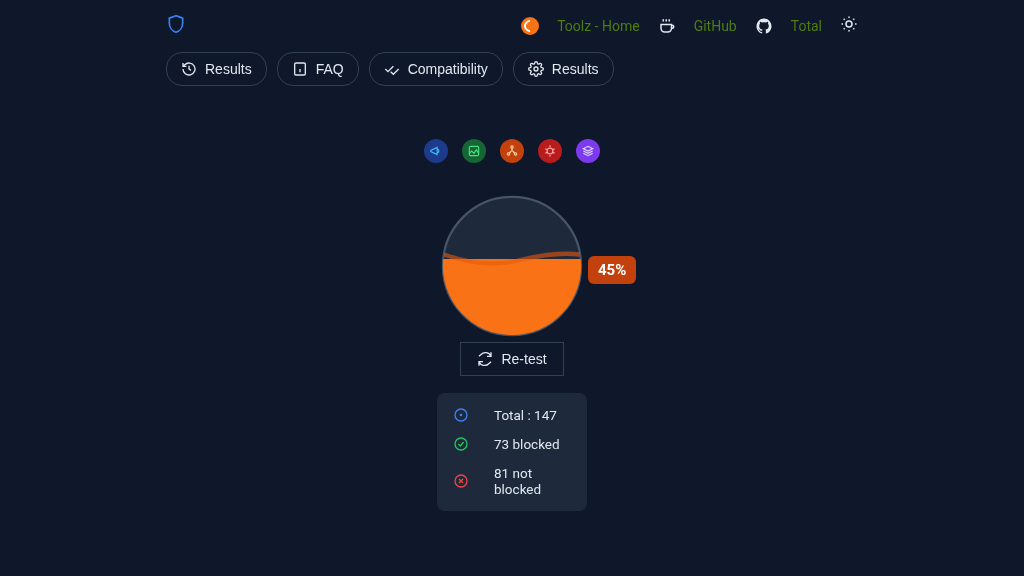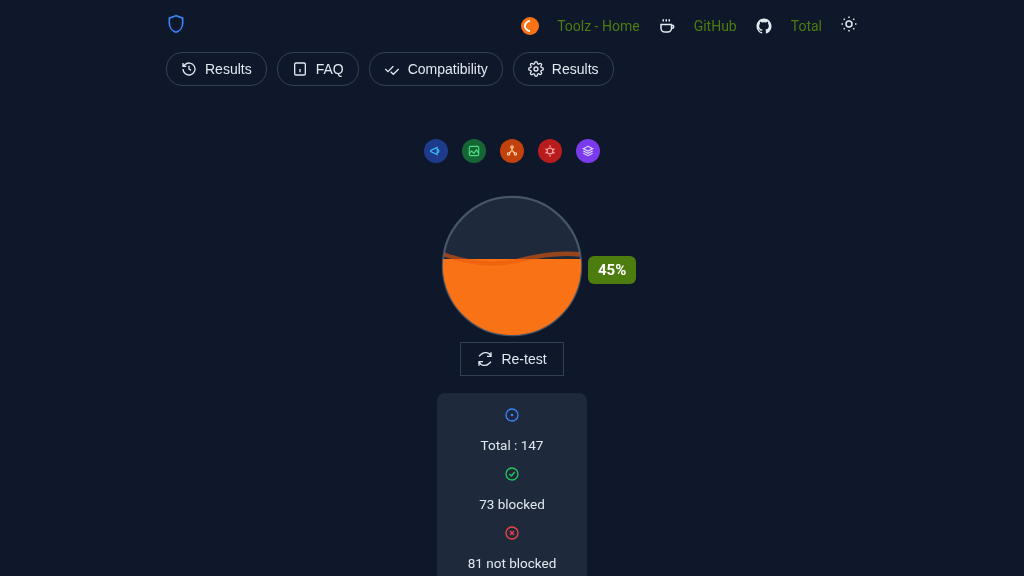--- a/index.html
+++ b/index.html
@@ -50,41 +50,41 @@
   width:24px; height:24px; border-radius:50%;
   display:flex; align-items:center; justify-content:center;
   cursor:pointer;
 }
 .cat svg { width:14px; height:14px; }
 
 .chart-wrap { position:relative; width:144px; height:144px; margin:31px auto 0; }
 .chart { width:144px; height:144px; }
 .badge {
   position:absolute; left:148px; top:62px;
-  background:#4d7c0f; color:#fff;
+  background:#c2410c; color:#fff;
   padding:5px 10px; border-radius:6px;
   font-weight:700; font-size:15px;
 }
 
 .retest {
   display:flex; align-items:center; gap:8px;
   margin:4px auto 0;
   padding:8px 16px;
   border:1px solid #334155; border-radius:0;
   background:transparent; color:#e2e8f0;
   font-size:14px; cursor:pointer;
 }
 
 .stats {
   width:150px; margin:17px auto 0;
   background:#1e293b; border-radius:8px;
   padding:14px 16px;
   display:flex; flex-direction:column; gap:13px;
 }
-.stat { display:flex; align-items:center; gap:14px; font-size:13.5px;flex-direction:column; }
+.stat { display:flex; align-items:center; gap:25px; font-size:13.5px; }
 .stat svg { width:16px; height:16px; flex-shrink:0; }
 </style>
 </head>
 <body>
 
 <div class="container">
 
   <div class="header">
     <div class="logo">
       <svg viewBox="0 0 24 24" fill="none" stroke="#3b82f6" stroke-width="2">

